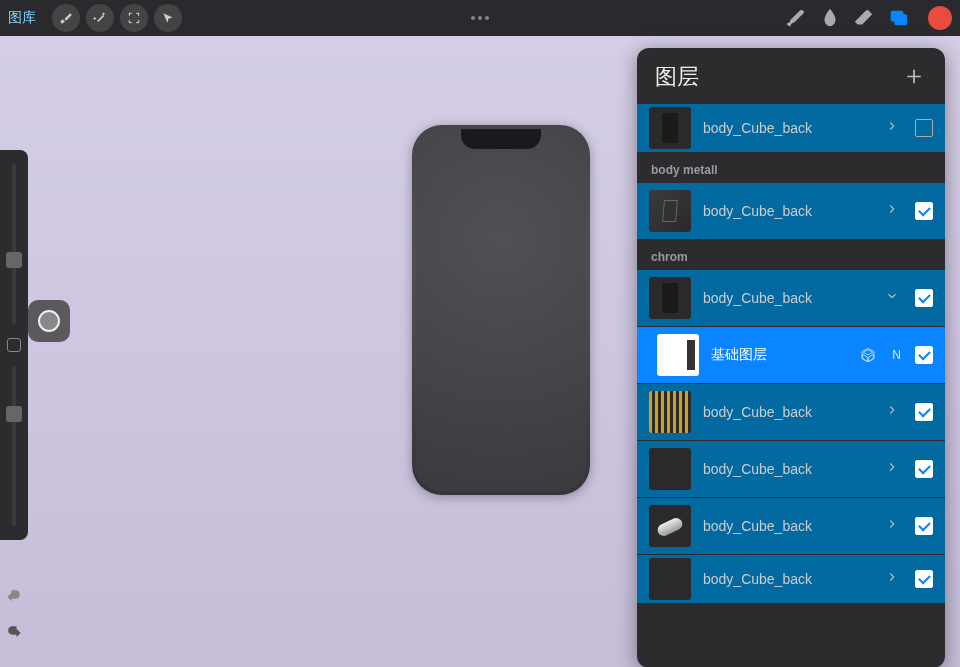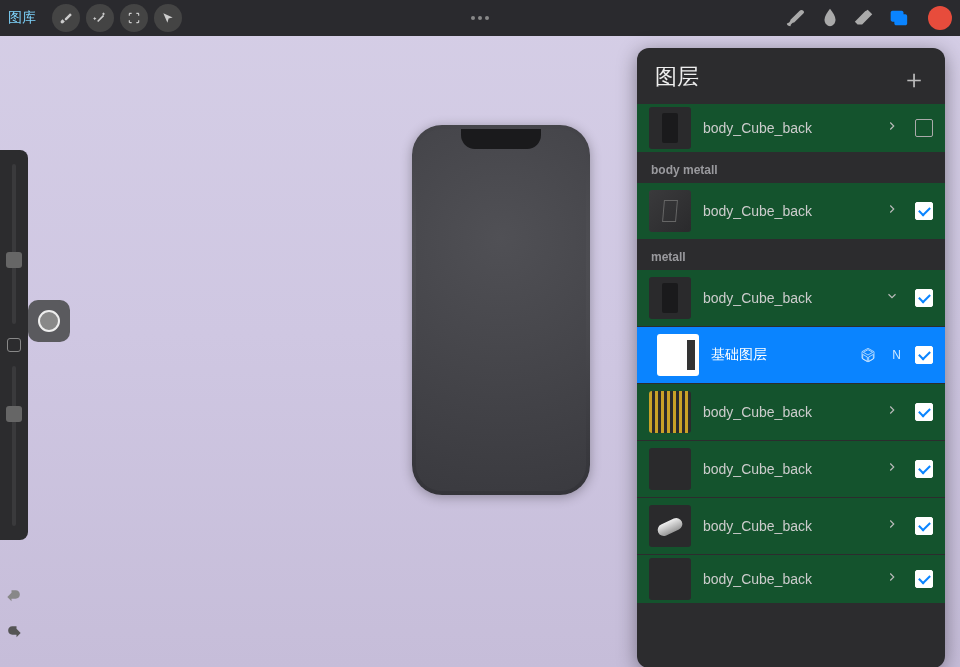--- a/index.html
+++ b/index.html
@@ -77,36 +77,36 @@
     background:#2c2c2e; border-radius:12px; overflow:hidden;
     box-shadow:0 4px 20px rgba(0,0,0,0.4);
     display:flex; flex-direction:column;
   }
   .layers-panel .arrow-tip {
     position:absolute; top:-8px; right:52px;
     width:0; height:0; border-left:9px solid transparent; border-right:9px solid transparent;
     border-bottom:9px solid #2c2c2e;
   }
   .panel-header {
-    display:flex; align-items:flex-end; justify-content:space-between;
+    display:flex; align-items:flex-start; justify-content:space-between;
     padding:14px 18px 12px 18px;
   }
   .panel-title { color:#eee; font-size:22px; font-weight:500; }
   .add-btn { color:#bbb; font-size:26px; cursor:pointer; line-height:1; }
 
   .panel-body { flex:1; overflow-y:auto; }
   .panel-body::-webkit-scrollbar { width:0; }
 
   .group-header {
     color:#9a9a9e; font-size:12px; font-weight:600;
     padding:10px 14px 6px 14px;
   }
   .layer-row {
     display:flex; align-items:center; height:56px;
-    background:#14532d; margin-bottom:1px; padding:0 12px; gap:12px;
+    background:#0369a1; margin-bottom:1px; padding:0 12px; gap:12px;
     cursor:pointer;
   }
   .layer-row.indented { padding-left:20px; }
   .layer-row.selected { background:#0a84ff; }
   .layer-row.top-partial { height:48px; }
   .thumb {
     width:42px; height:42px; border-radius:3px; background:#2a2a2c;
     display:flex; align-items:center; justify-content:center; overflow:hidden;
     flex-shrink:0;
   }
@@ -237,21 +237,21 @@
       </div>
       <div class="group-header">body metall</div>
       <div class="layer-row">
         <div class="thumb metal"></div>
         <div class="layer-name">body_Cube_back</div>
         <div class="chev"><svg viewBox="0 0 24 24">
             <polyline points="9 6 15 12 9 18"></polyline>
           </svg></div>
         <div class="vis-check checked"></div>
       </div>
-      <div class="group-header">metall</div>
+      <div class="group-header">chrom</div>
       <div class="layer-row">
         <div class="thumb dark-rect"></div>
         <div class="layer-name">body_Cube_back</div>
         <div class="chev"><svg viewBox="0 0 24 24">
             <polyline points="6 9 12 15 18 9"></polyline>
           </svg></div>
         <div class="vis-check checked"></div>
       </div>
       <div class="layer-row selected indented">
         <div class="thumb white"></div>

